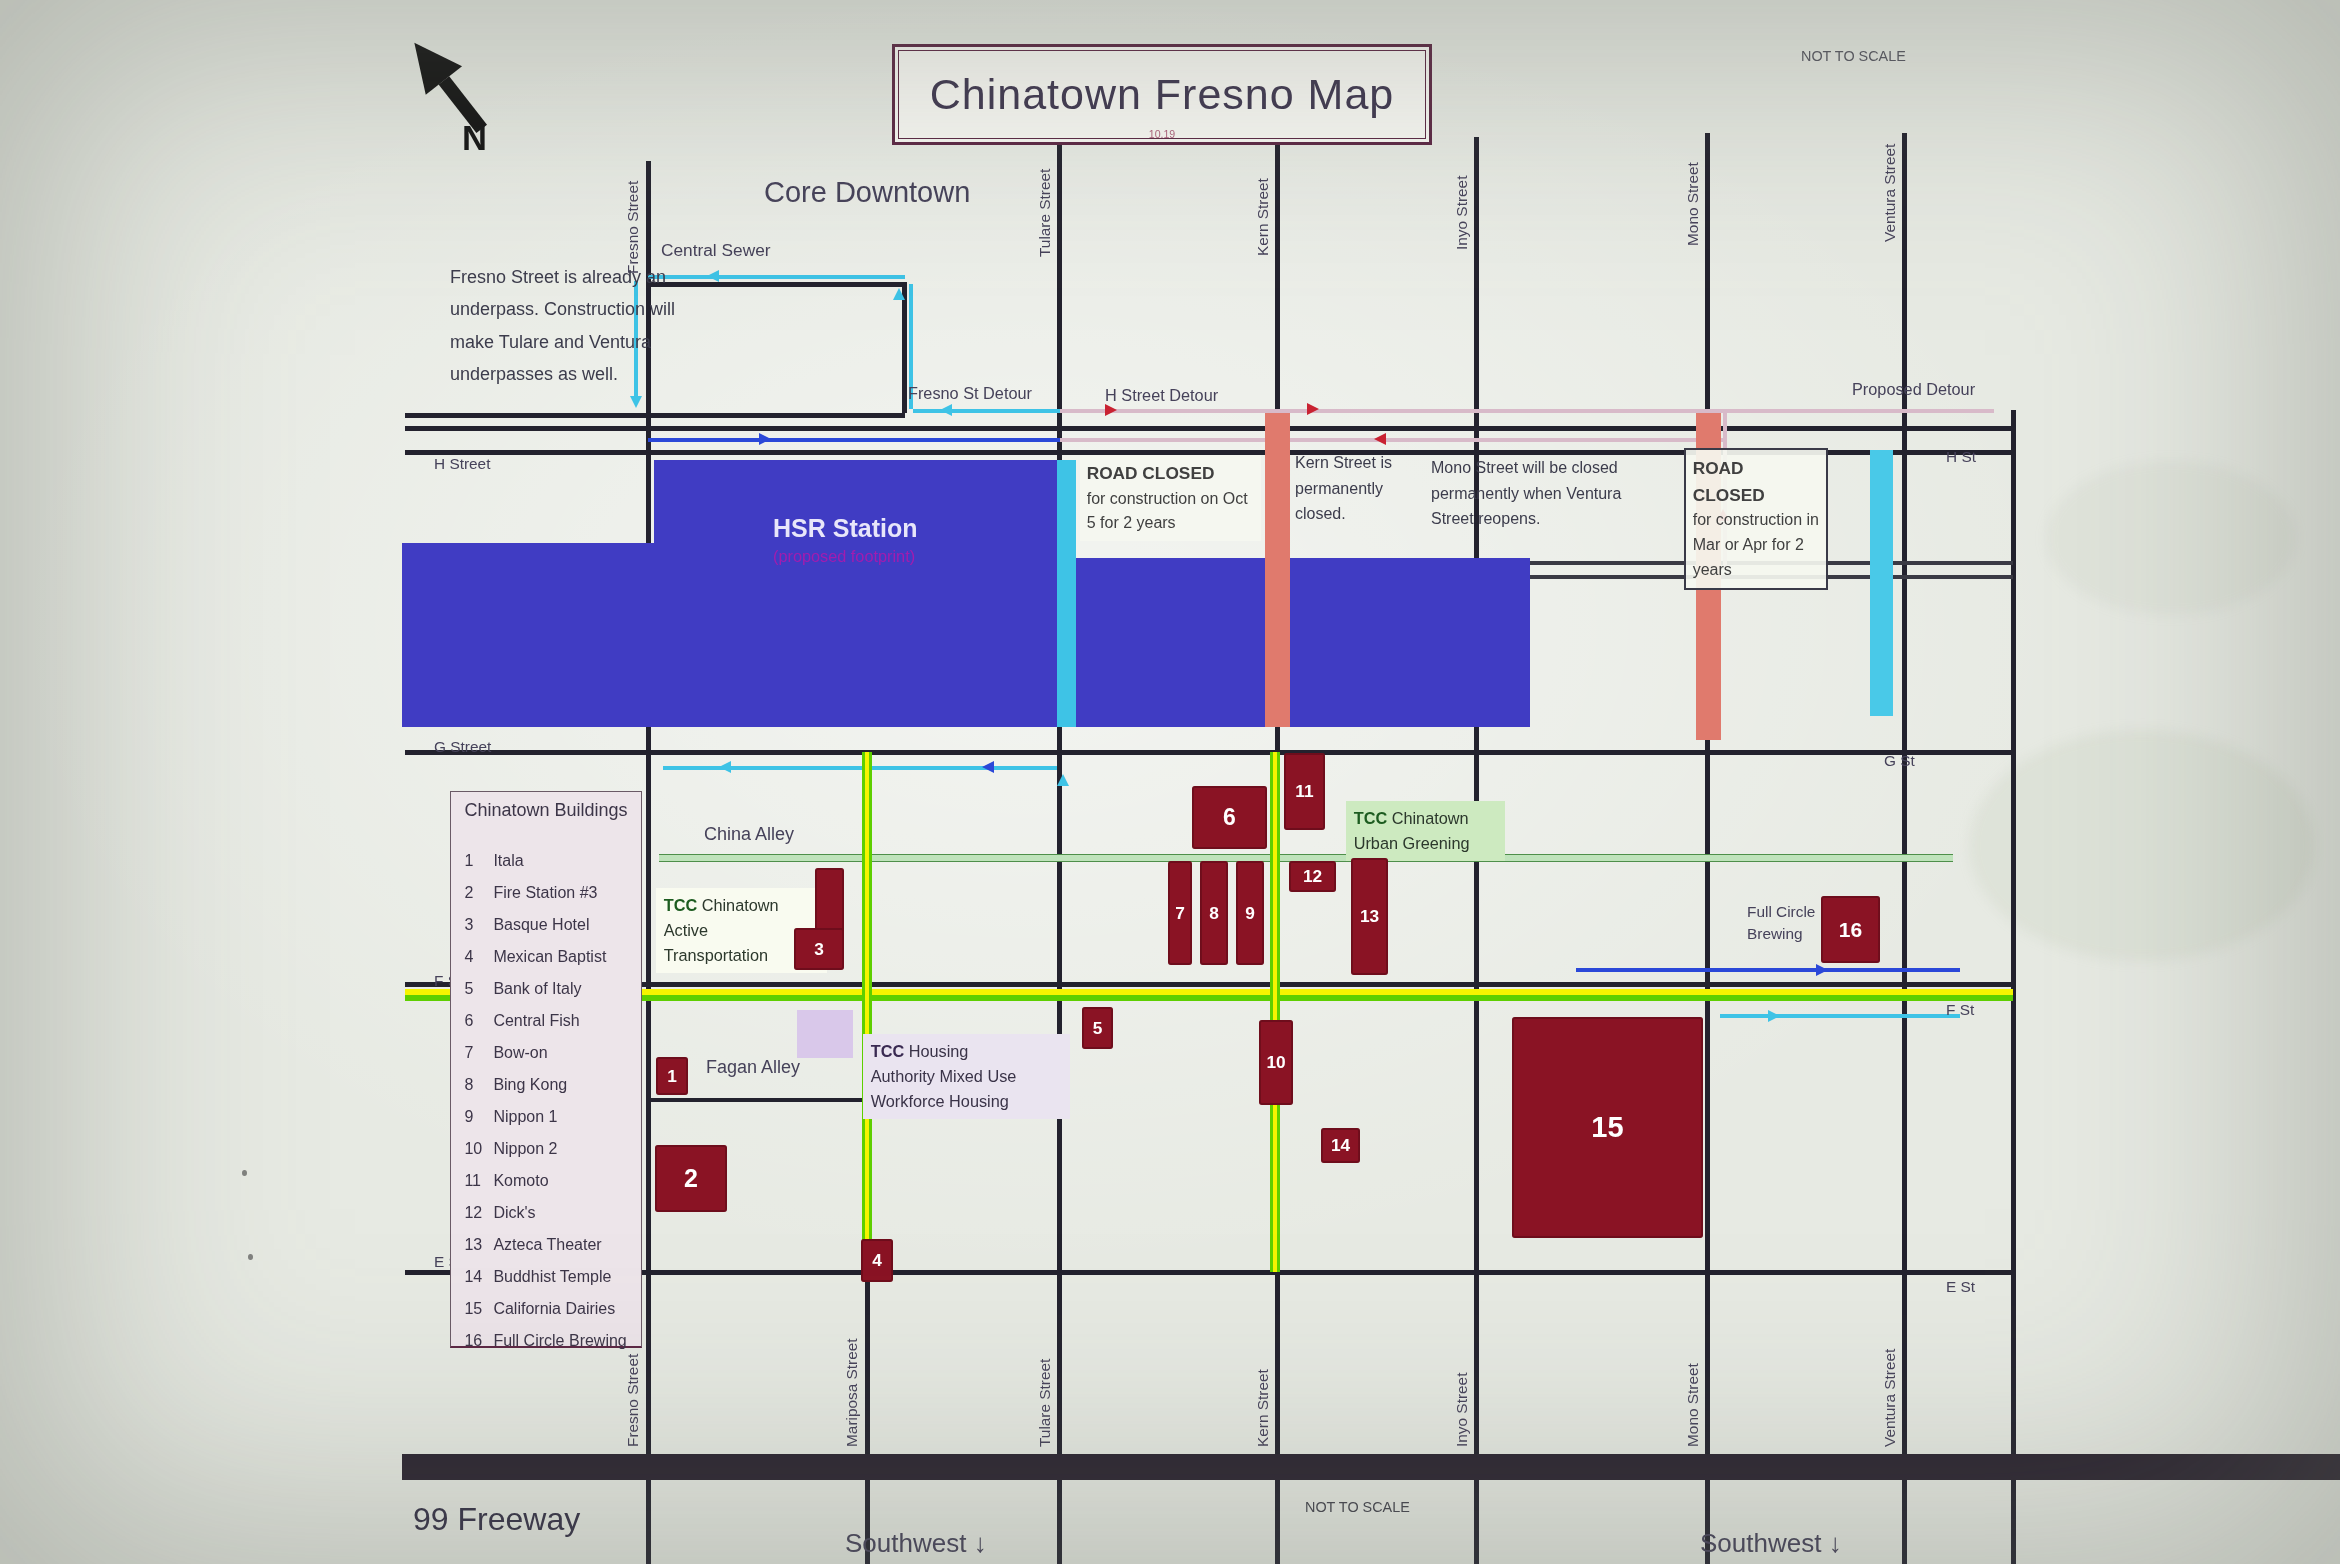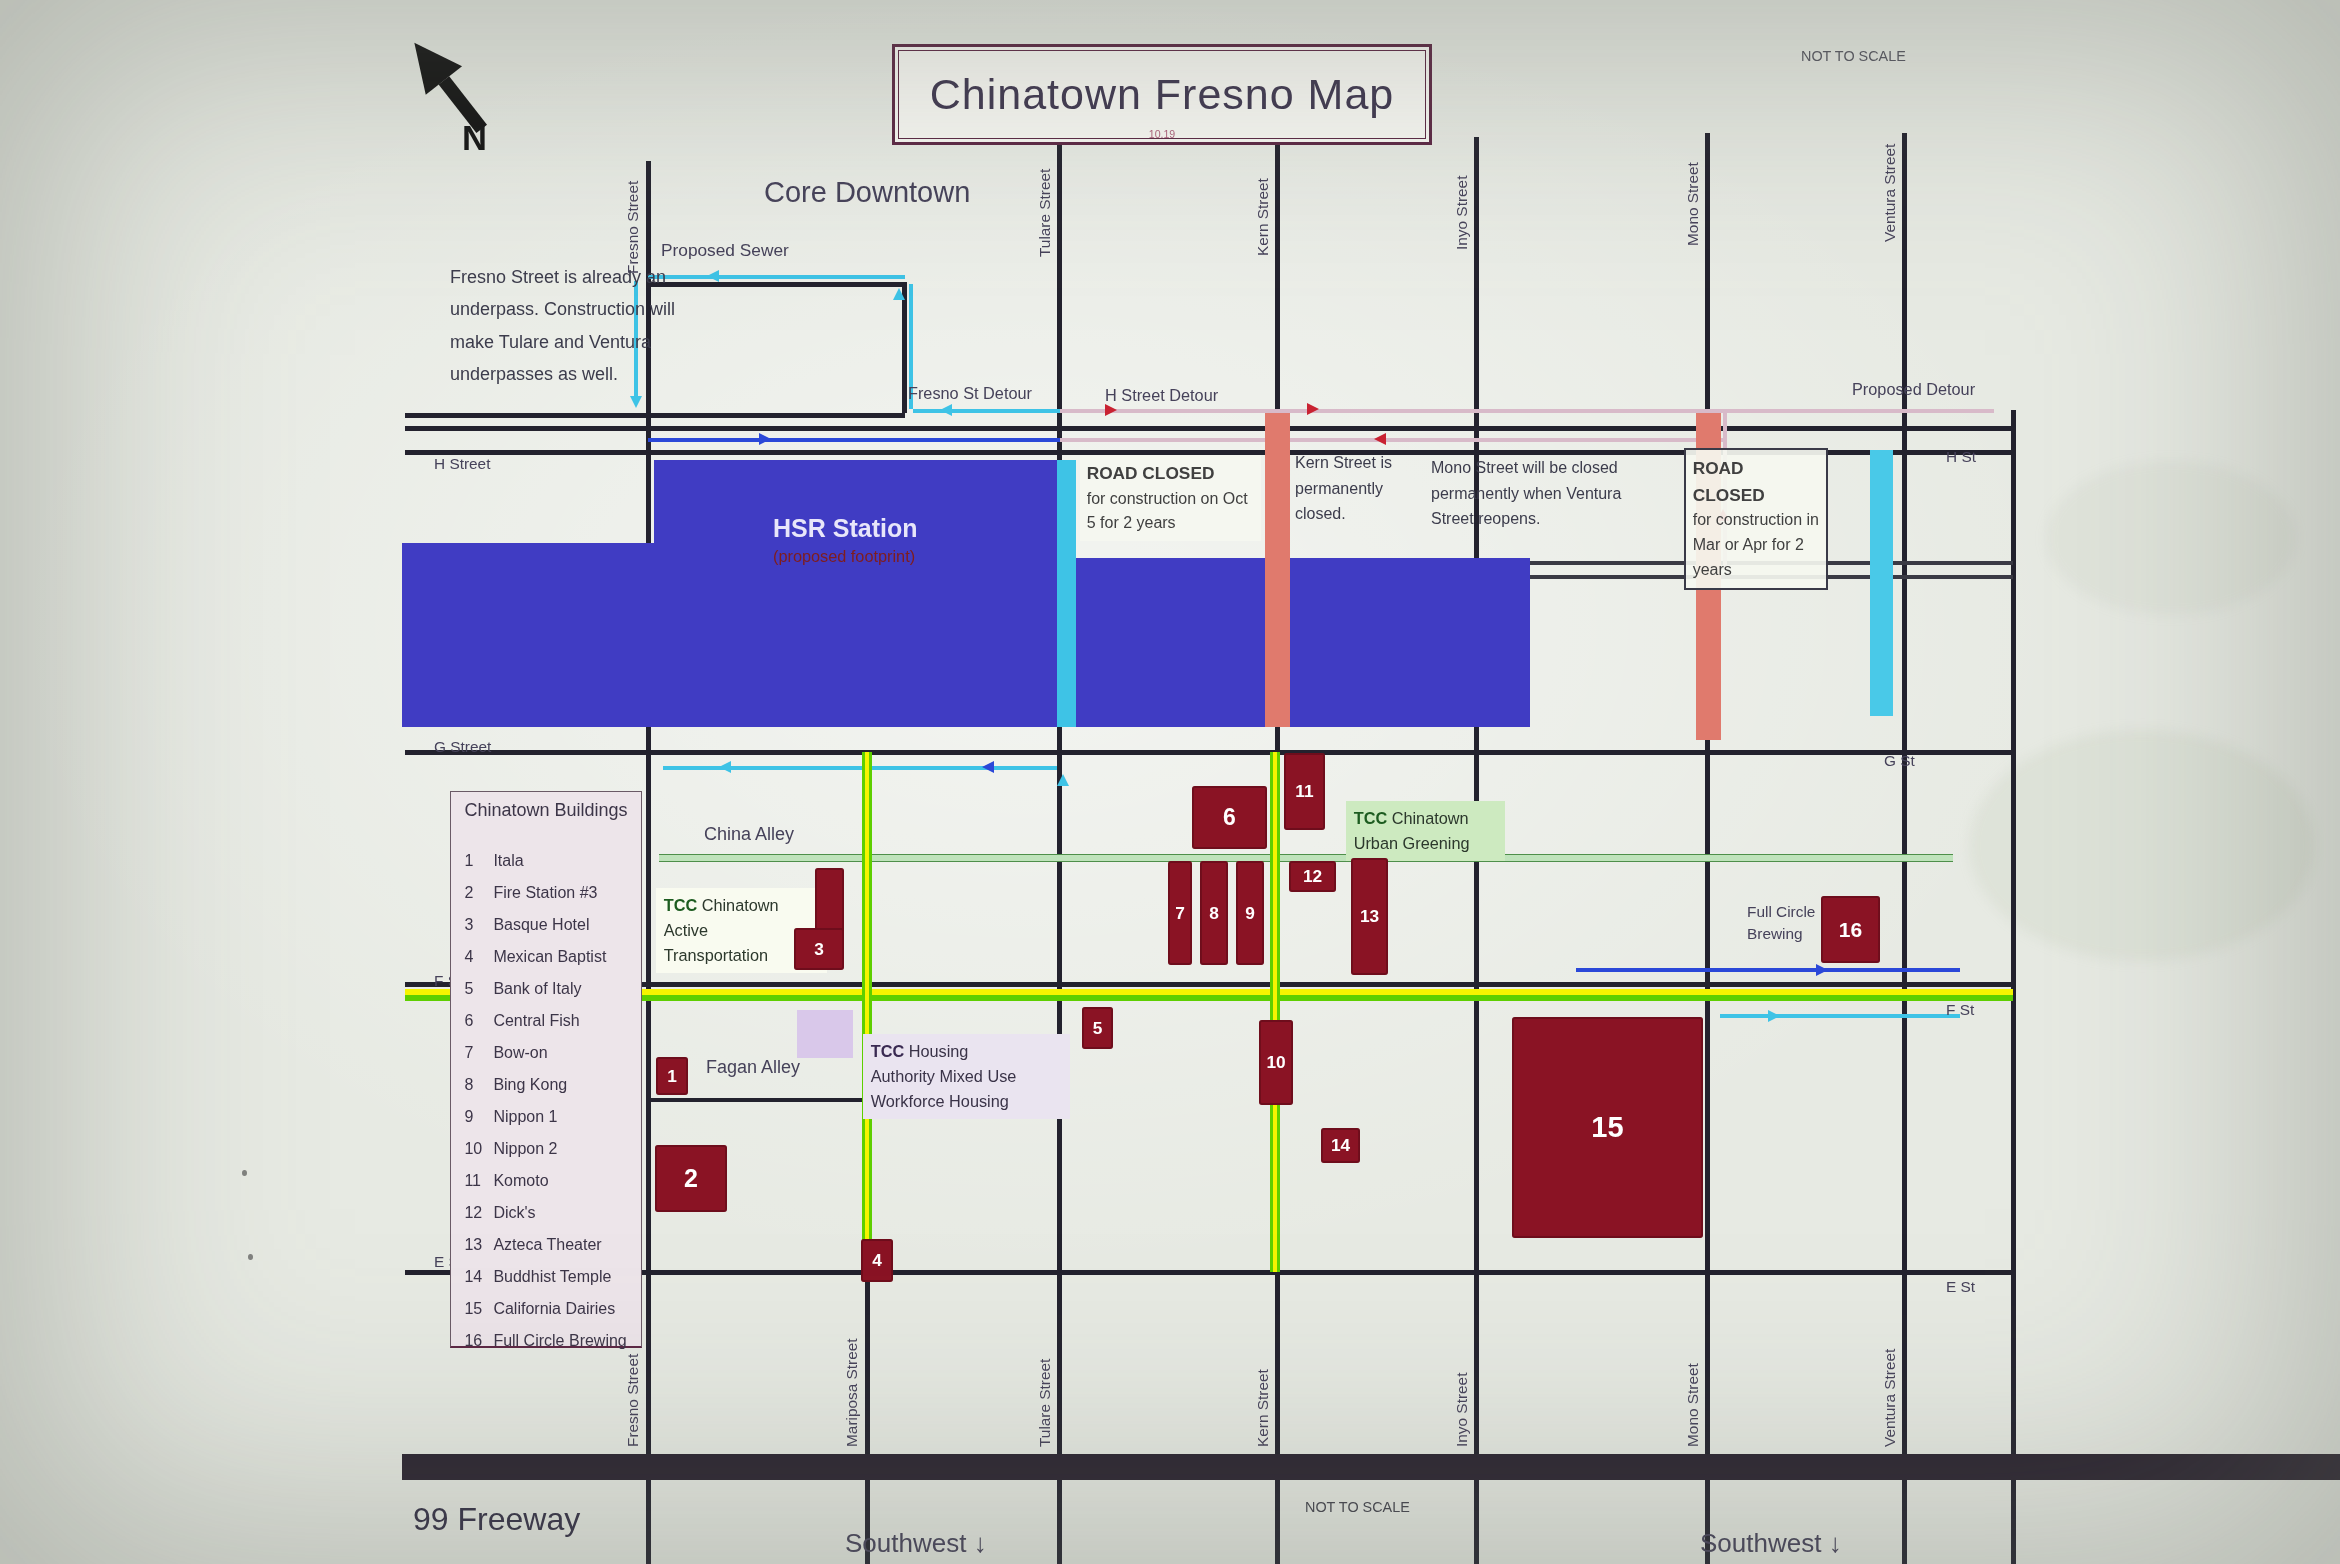--- a/index.html
+++ b/index.html
@@ -92,21 +92,21 @@
   <div class="cline" style="left:862px;top:752px;width:9.6px;height:520px;background:linear-gradient(to right,#5ecf00 0 2.9px,#f6f400 2.9px 6.7px,#5ecf00 6.7px 9.6px);z-index:13;"></div>
   <div class="cline" style="left:1270px;top:752px;width:9.6px;height:520px;background:linear-gradient(to right,#5ecf00 0 2.9px,#f6f400 2.9px 6.7px,#5ecf00 6.7px 9.6px);z-index:13;"></div>
   <div class="cline" style="left:1576px;top:968px;width:384px;height:3.8px;background:#2b48d8;"></div>
   <div class="cline" style="left:1720px;top:1014px;width:240px;height:3.8px;background:#3ec3e6;"></div>
 
   <div class="hsr" style="left:402px;top:543px;width:253px;height:184px;"></div>
   <div class="hsr" style="left:654px;top:460px;width:405px;height:267px;"></div>
   <div class="hsr" style="left:1060px;top:558px;width:470px;height:169px;"></div>
   <div style="position:absolute;left:773px;top:514px;z-index:15;color:#e8e6fa;">
     <div style="font-size:25px;font-weight:bold;">HSR Station</div>
-    <div style="font-size:16.3px;color:#7f1d1d;margin-top:3.8px;">(proposed footprint)</div>
+    <div style="font-size:16.3px;color:#a21caf;margin-top:3.8px;">(proposed footprint)</div>
   </div>
 
   <div class="cline" style="left:1057px;top:460px;width:19px;height:267px;background:#3ec3e6;z-index:16;"></div>
   <div class="cline" style="left:1265px;top:413px;width:25px;height:314px;background:#e07a6d;z-index:16;"></div>
   <div class="cline" style="left:1696px;top:413px;width:25px;height:327px;background:#e07a6d;z-index:16;"></div>
   <div class="cline" style="left:1870px;top:450px;width:23px;height:266px;background:#49c9e8;z-index:16;"></div>
 
   <div class="arr l" style="left:707px;top:270px;--c:#3ec3e6;"></div>
   <div class="arr u" style="left:893px;top:288px;--c:#3ec3e6;"></div>
   <div class="arr l" style="left:940px;top:404px;--c:#3ec3e6;"></div>
@@ -134,21 +134,21 @@
       <polygon points="62,4 38,54 86,54"></polygon>
       <rect x="55" y="54" width="14" height="64"></rect>
     </g>
     <text x="76" y="128" font-size="36" font-weight="bold" fill="#141414" font-family="Liberation Sans, sans-serif" id="north-label">N</text>
   </svg>
 
   <div class="slabel" style="left:1801px;top:48px;font-size:14.4px;color:#565660;">NOT TO SCALE</div>
   <div class="slabel" style="left:1305px;top:1499px;font-size:14.4px;color:#44444e;">NOT TO SCALE</div>
 
   <div class="slabel" style="left:764px;top:176px;font-size:29px;">Core Downtown</div>
-  <div class="slabel" style="left:661px;top:240px;font-size:17.3px;">Proposed Sewer</div>
+  <div class="slabel" style="left:661px;top:240px;font-size:17.3px;">Central Sewer</div>
   <div class="slabel" style="left:413px;top:1501px;font-size:32px;color:#343046;">99 Freeway</div>
   <div class="slabel" style="left:845px;top:1528px;font-size:26px;">Southwest ↓</div>
   <div class="slabel" style="left:1700px;top:1528px;font-size:26px;">Southwest ↓</div>
 
   <div class="slabel" style="left:908px;top:384px;font-size:16.3px;">Fresno St Detour</div>
   <div class="slabel" style="left:1105px;top:386px;font-size:16.3px;">H Street Detour</div>
   <div class="slabel" style="left:1852px;top:380px;font-size:16.3px;">Proposed Detour</div>
 
   <div class="slabel" style="left:704px;top:824px;font-size:18px;">China Alley</div>
   <div class="slabel" style="left:706px;top:1057px;font-size:18px;z-index:31;">Fagan Alley</div>

